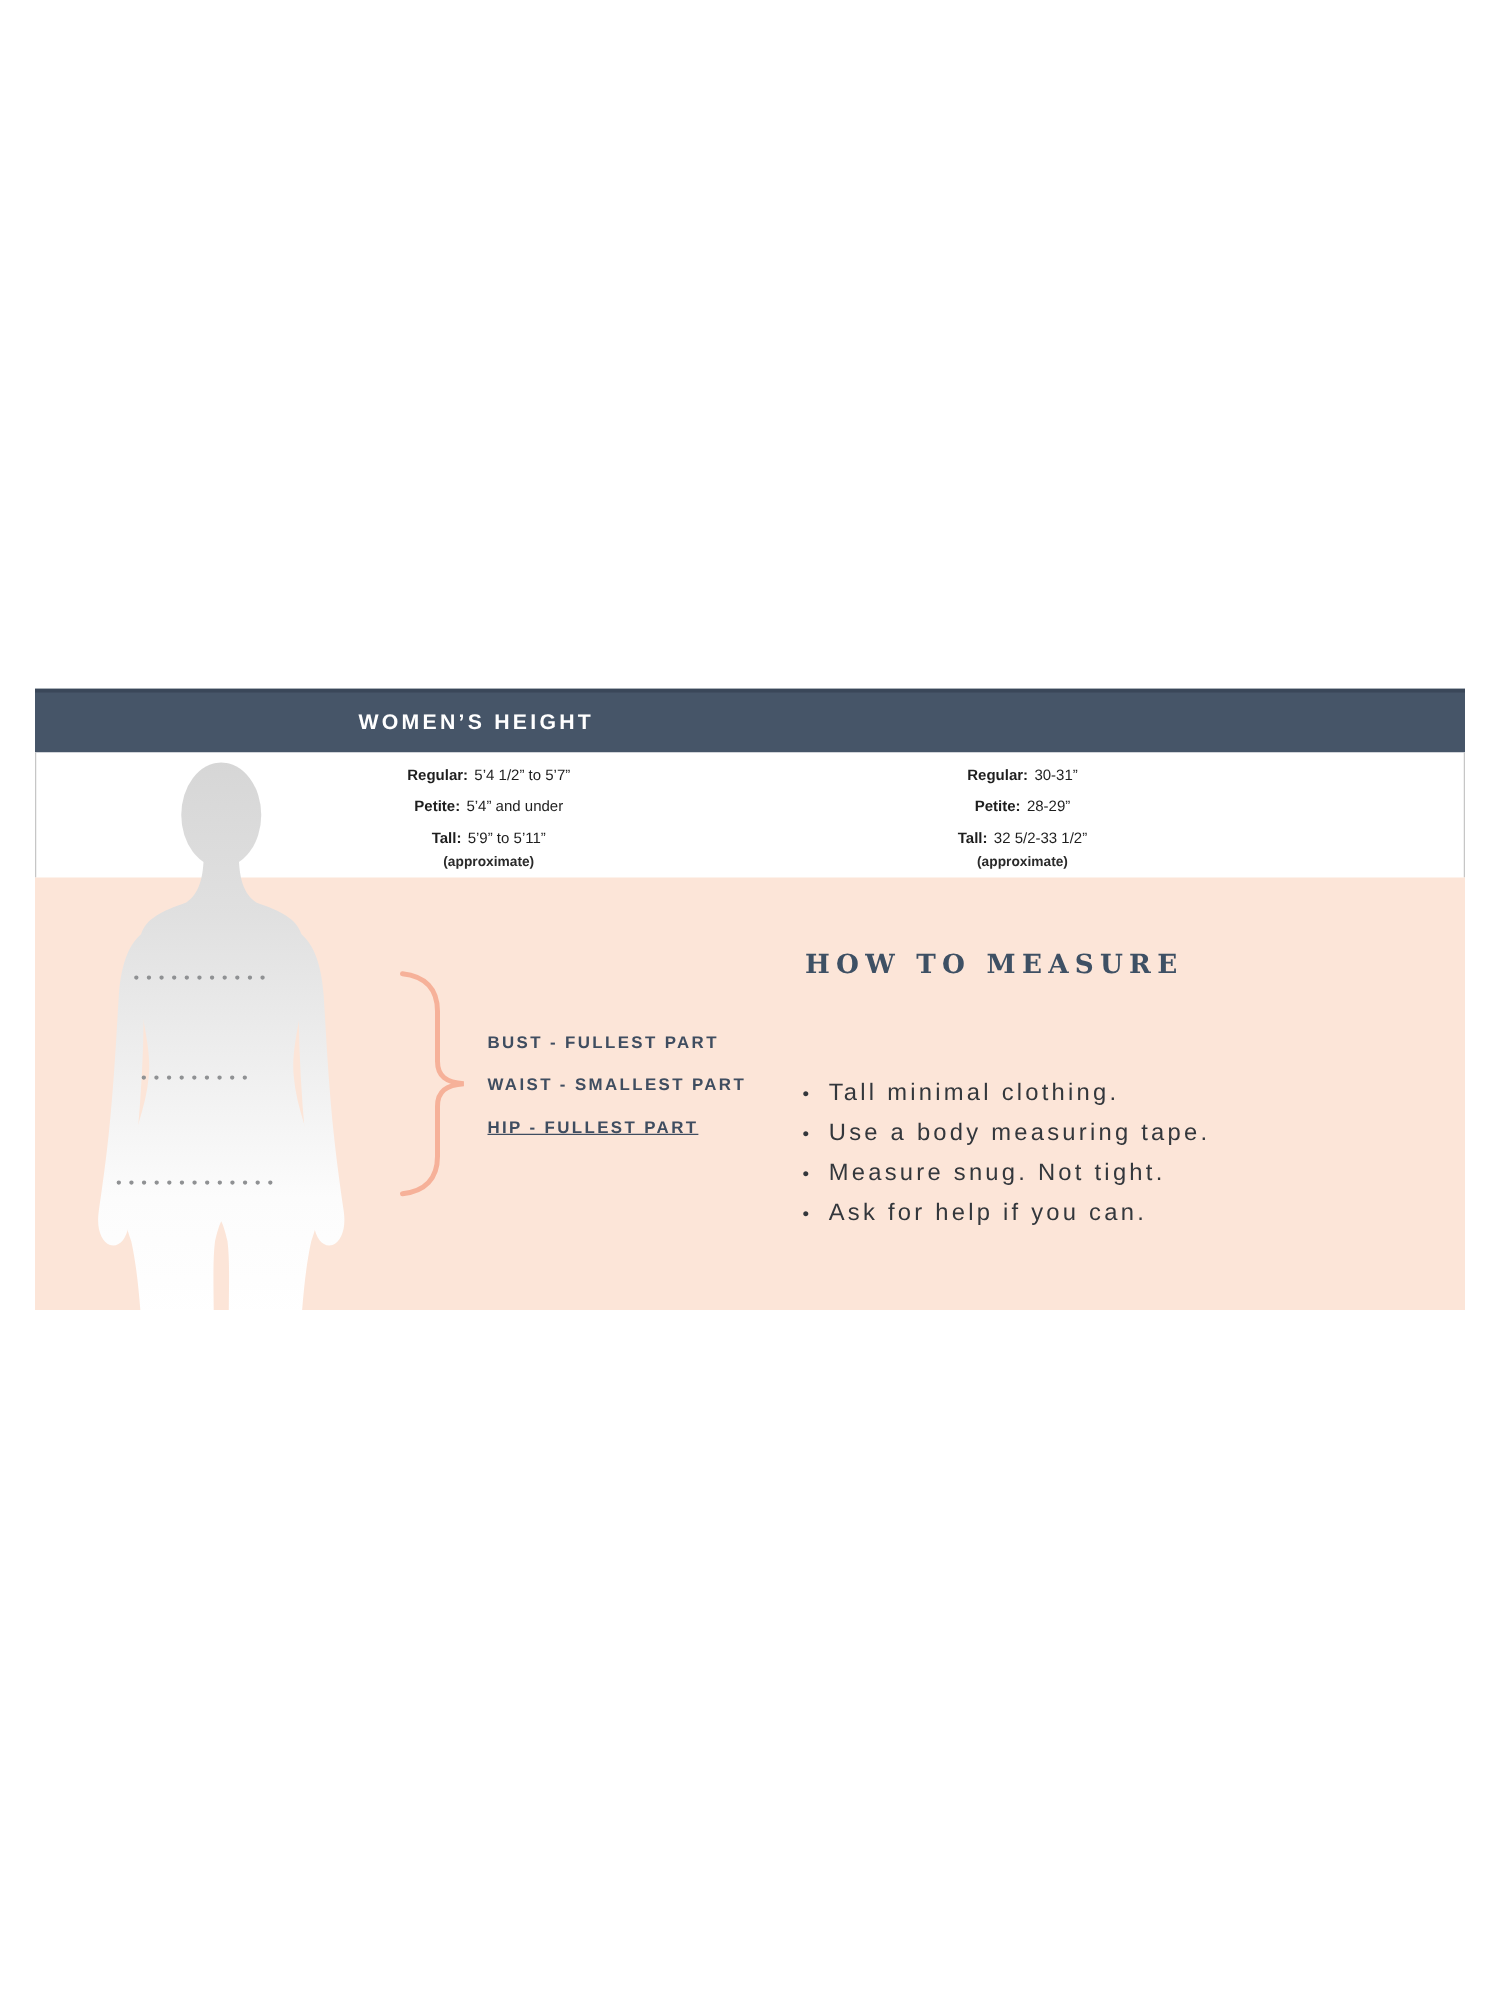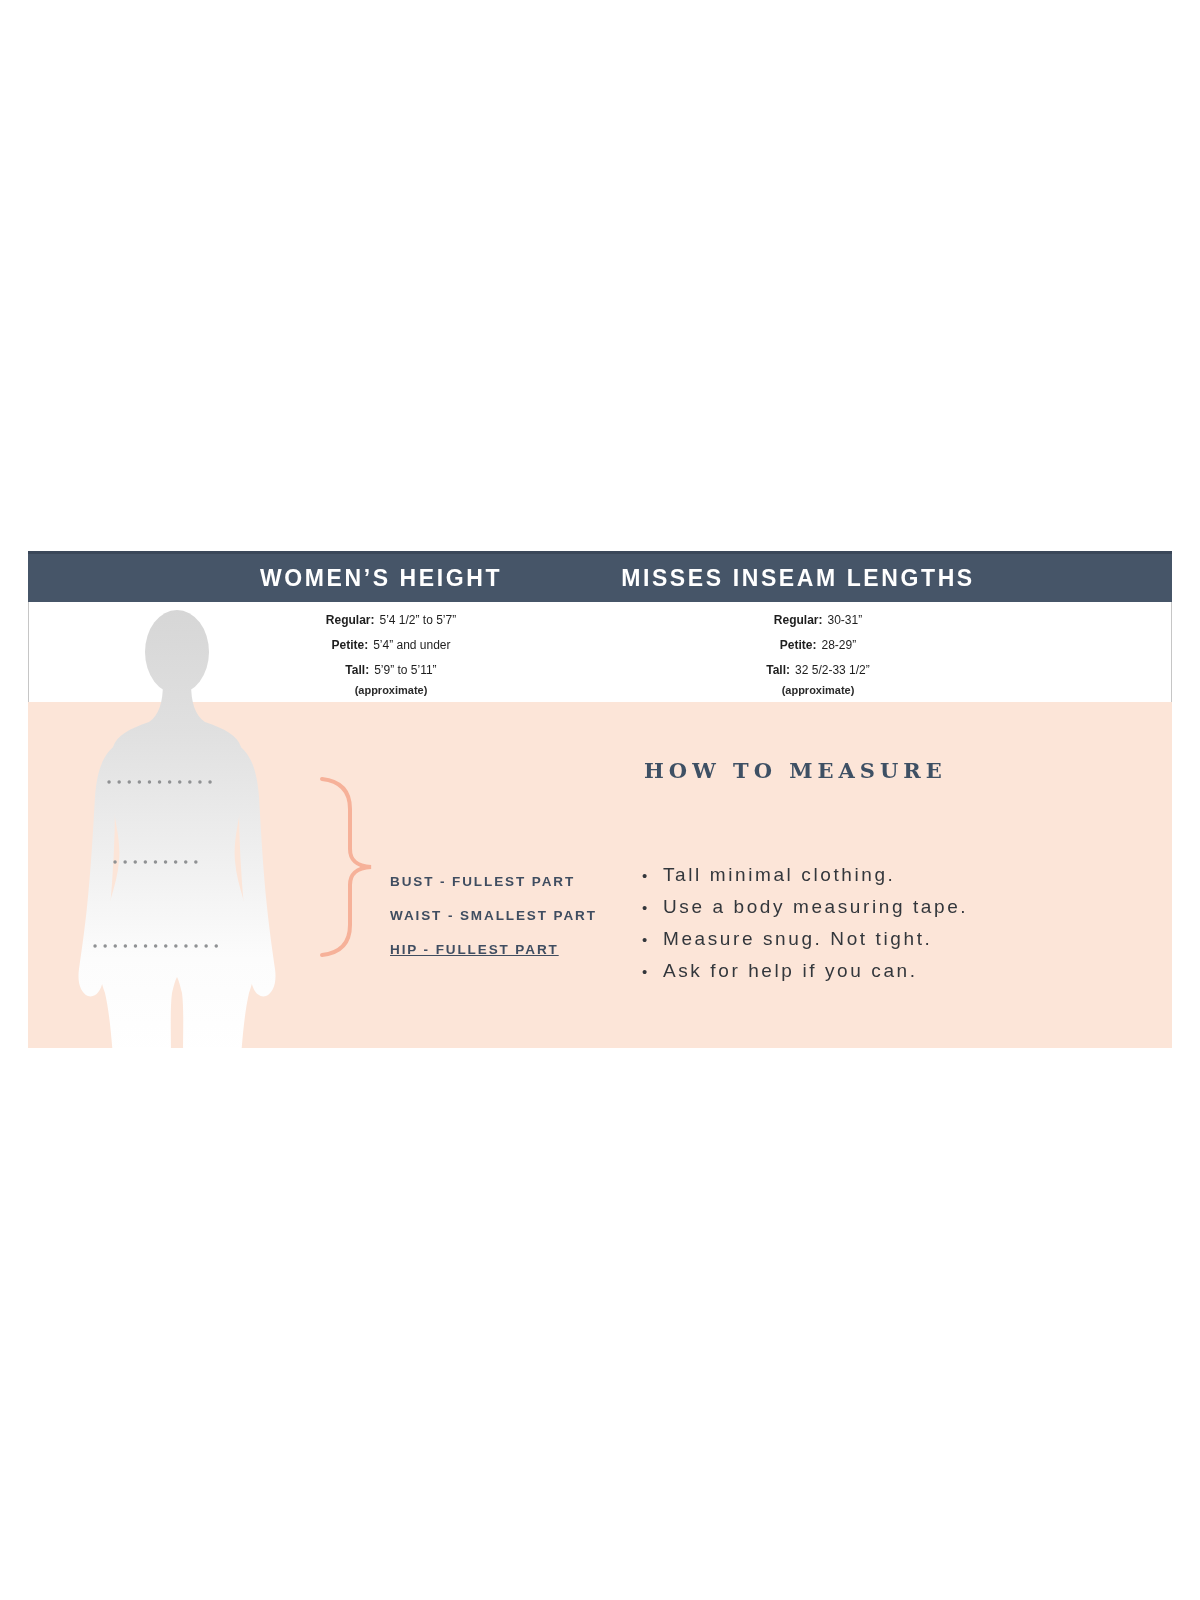--- a/index.html
+++ b/index.html
@@ -4,21 +4,21 @@
 <style>
   html,body{margin:0;padding:0;background:#ffffff;}
   .canvas{position:relative;width:1200px;height:1600px;background:#ffffff;overflow:hidden;
           font-family:"Liberation Sans",sans-serif;}
   .panel{position:absolute;left:28px;top:551px;width:1144px;height:497px;}
 
   
   .bar{position:absolute;left:0;top:0;width:1144px;height:51px;background:#465568;
        border-top:3px solid #3a4759;box-sizing:border-box;}
   .bar-title{position:absolute;top:0;height:48px;line-height:48px;transform:translateX(-50%);
-       color:#ffffff;font-weight:bold;font-size:23px;letter-spacing:2.6px;white-space:nowrap;}
+       color:#ffffff;font-weight:bold;font-size:17px;letter-spacing:2.6px;white-space:nowrap;}
   .bar-title.t-left{left:353px;}
   .bar-title.t-right{left:770px;}
 
   
   .white-band{position:absolute;left:0;top:51px;width:1144px;height:100px;background:#ffffff;
        border-left:1px solid #c6c6c6;border-right:1px solid #c6c6c6;box-sizing:border-box;}
   .spec-col{position:absolute;top:6px;transform:translateX(-50%);text-align:center;
        color:#1e1e1e;white-space:nowrap;}
   .spec-col.c-left{left:362px;}
   .spec-col.c-right{left:789px;}
@@ -31,21 +31,21 @@
 
   
   .figure-clip{position:absolute;left:0;top:51px;width:300px;height:446px;overflow:hidden;}
   .figure-clip svg{position:absolute;left:31px;top:5px;}
 
   
   .brace{position:absolute;left:288px;top:224px;}
 
   
   .mlabel{position:absolute;left:362px;font-size:13.5px;font-weight:bold;letter-spacing:1.9px;
-       color:#3f4d60;white-space:nowrap;line-height:22px;margin-top:48px;}
+       color:#3f4d60;white-space:nowrap;line-height:22px;}
   .ml-bust{top:272px;}
   .ml-waist{top:306px;}
   .ml-hip{top:340px;text-decoration:underline;}
 
   
   .howto-t1{position:absolute;left:616px;top:208px;font-family:"DejaVu Serif","Liberation Serif",serif;
        font-weight:bold;font-size:21px;letter-spacing:5px;color:#3e5064;white-space:nowrap;line-height:24px;}
   .howto-t2{position:absolute;left:613px;top:247px;font-family:"DejaVu Serif","Liberation Serif",serif;
        font-weight:bold;font-size:31px;letter-spacing:6px;color:#3e5064;white-space:nowrap;line-height:36px;}
 
@@ -56,21 +56,20 @@
   .tips .dot{display:inline-block;width:21px;font-size:15px;letter-spacing:0;flex:0 0 auto;}
 </style>
 </head>
 <body>
 
 <div class="canvas">
   <section class="panel">
 
     <header class="bar">
       <div class="bar-title t-left">WOMEN’S HEIGHT</div>
-      <div class="bar-title t-right">MISSES INSEAM LENGTHS</div>
     </header>
 
     <div class="white-band">
       <div class="spec-col c-left">
         <div class="spec-line">
           <b>Regular:</b><span>5’4 1/2” to 5’7”</span>
         </div>
         <div class="spec-line">
           <b>Petite:</b><span>5’4” and under</span>
         </div>

